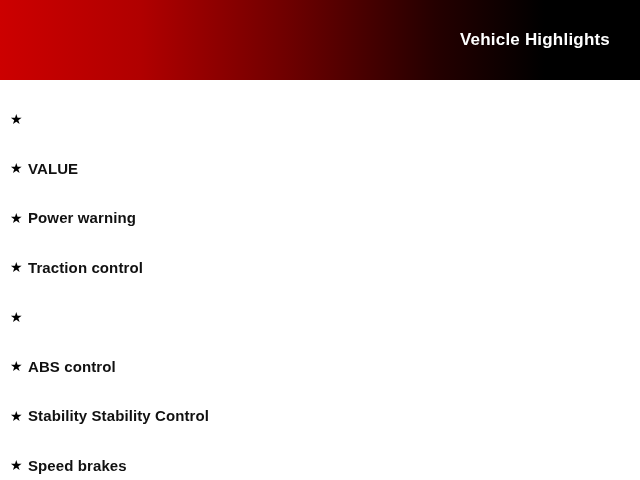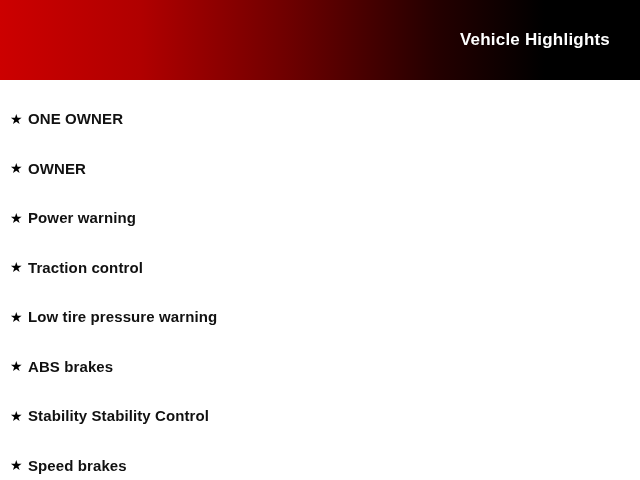--- a/index.html
+++ b/index.html
@@ -72,41 +72,39 @@
 
 <div class="page">
 
   <div class="header-bar">
     <div class="header-title">Vehicle Highlights</div>
   </div>
 
   <ul class="highlights">
     <li class="highlight-row">
       <span class="bullet-icon">★</span>
-      <span class="highlight-label">ONE OWNER</span>
     </li>
     <li class="highlight-row">
       <span class="bullet-icon">★</span>
-      <span class="highlight-label">OWNER</span>
+      <span class="highlight-label">VALUE</span>
     </li>
     <li class="highlight-row">
       <span class="bullet-icon">★</span>
       <span class="highlight-label">Power warning</span>
     </li>
     <li class="highlight-row">
       <span class="bullet-icon">★</span>
       <span class="highlight-label">Traction control</span>
     </li>
     <li class="highlight-row">
       <span class="bullet-icon">★</span>
-      <span class="highlight-label">Low tire pressure warning</span>
     </li>
     <li class="highlight-row">
       <span class="bullet-icon">★</span>
-      <span class="highlight-label">ABS brakes</span>
+      <span class="highlight-label">ABS control</span>
     </li>
     <li class="highlight-row">
       <span class="bullet-icon">★</span>
       <span class="highlight-label">Stability Stability Control</span>
     </li>
     <li class="highlight-row">
       <span class="bullet-icon">★</span>
       <span class="highlight-label">Speed brakes</span>
     </li>
   </ul>

